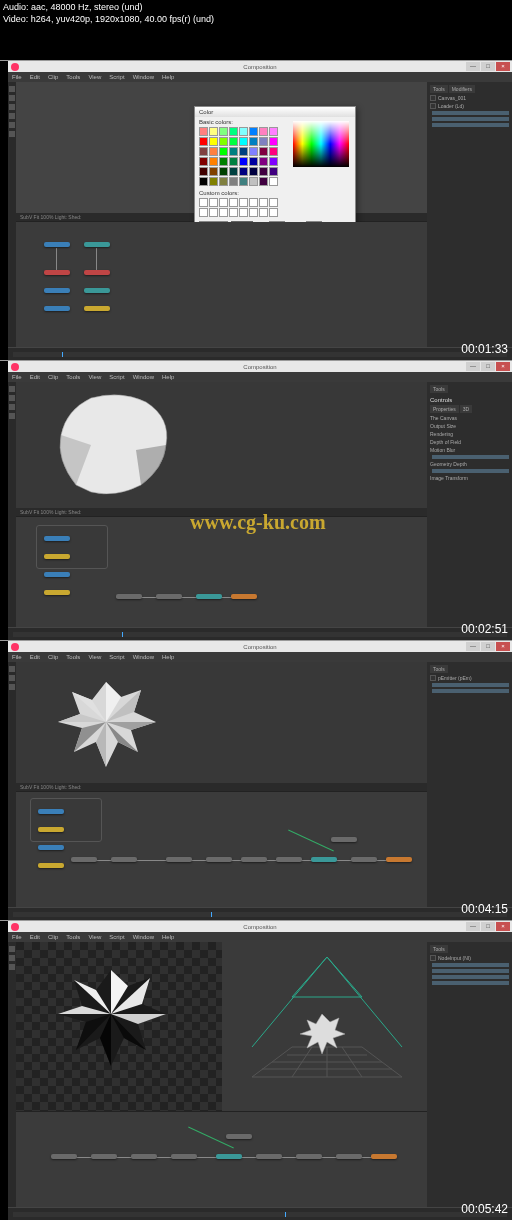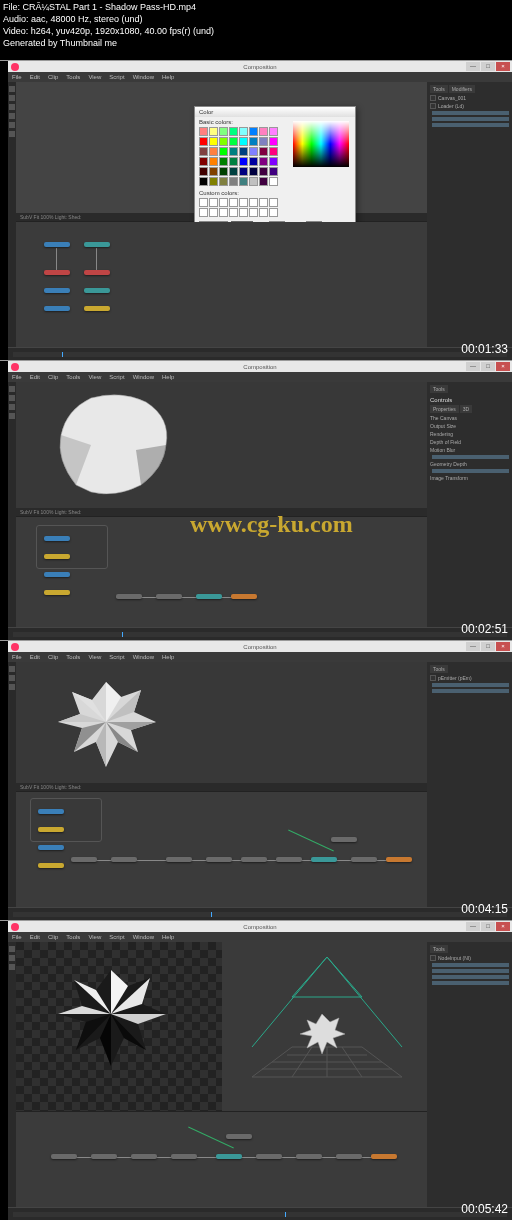--- a/index.html
+++ b/index.html
@@ -265,21 +265,21 @@
 .node-label-box {
   position: absolute;
   border: 1px solid #555;
   border-radius: 3px;
   padding: 4px;
   background: rgba(50,50,50,.2);
 }
 .watermark {
   position: absolute;
   color: #c9a830;
-  font-size: 24px;
+  font-size: 20px;
   font-weight: bold;
   font-family: Georgia, serif;
   z-index: 40;
 }
 .checker {
   background-image:
     linear-gradient(45deg, #303030 25%, transparent 25%),
     linear-gradient(-45deg, #303030 25%, transparent 25%),
     linear-gradient(45deg, transparent 75%, #303030 75%),
     linear-gradient(-45deg, transparent 75%, #303030 75%);
@@ -288,24 +288,22 @@
   background-color: #222;
 }
 .poly {
   position: absolute;
 }
 </style>
 </head>
 <body>
 
 <div class="metadata">
-  <div>File: CRÃ¼STAL Part 1 - Shadow Pass-HD.mp4</div>
   <div>Audio: aac, 48000 Hz, stereo (und)</div>
   <div>Video: h264, yuv420p, 1920x1080, 40.00 fps(r) (und)</div>
-  <div>Generated by Thumbnail me</div>
 </div>
 
 <div class="frame" style="height:300px; top:60px; position:relative;">
   <div class="titlebar">
     <div class="logo-dot"></div>
     <span class="titlebar-center">Composition</span>
     <div class="win-icons">
       <span>—</span>
       <span>□</span>
       <span class="close">×</span>

